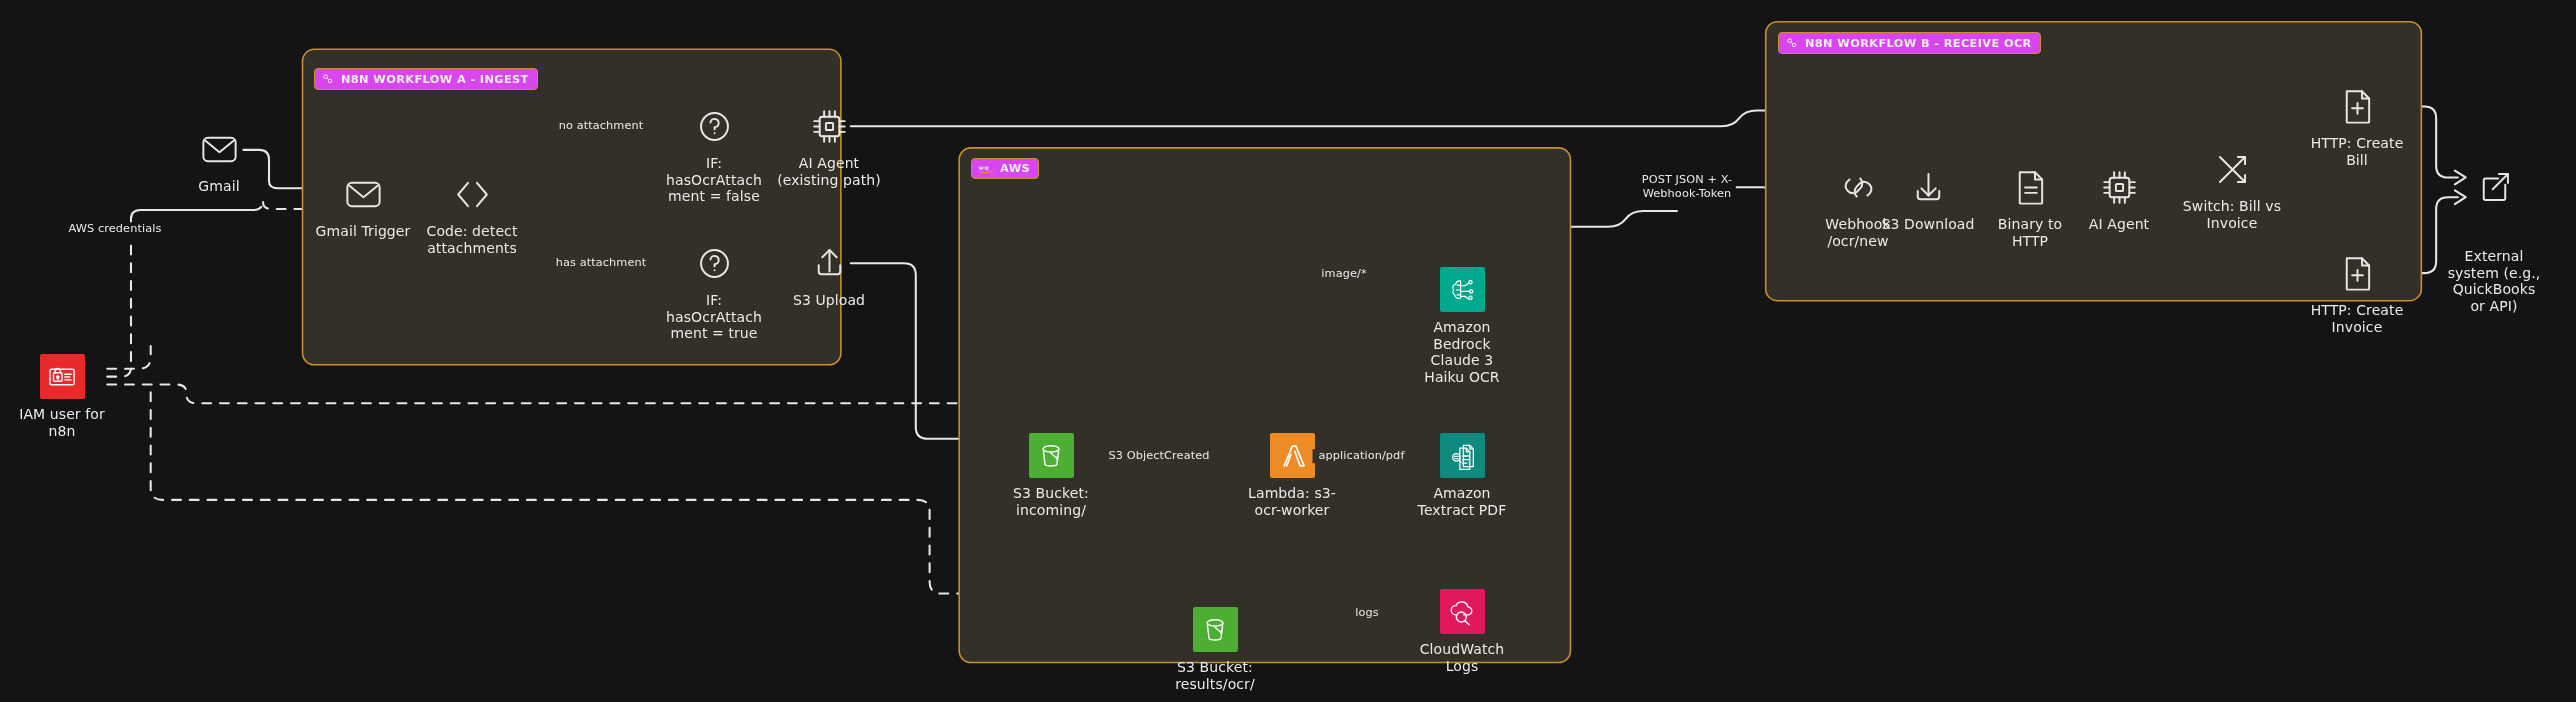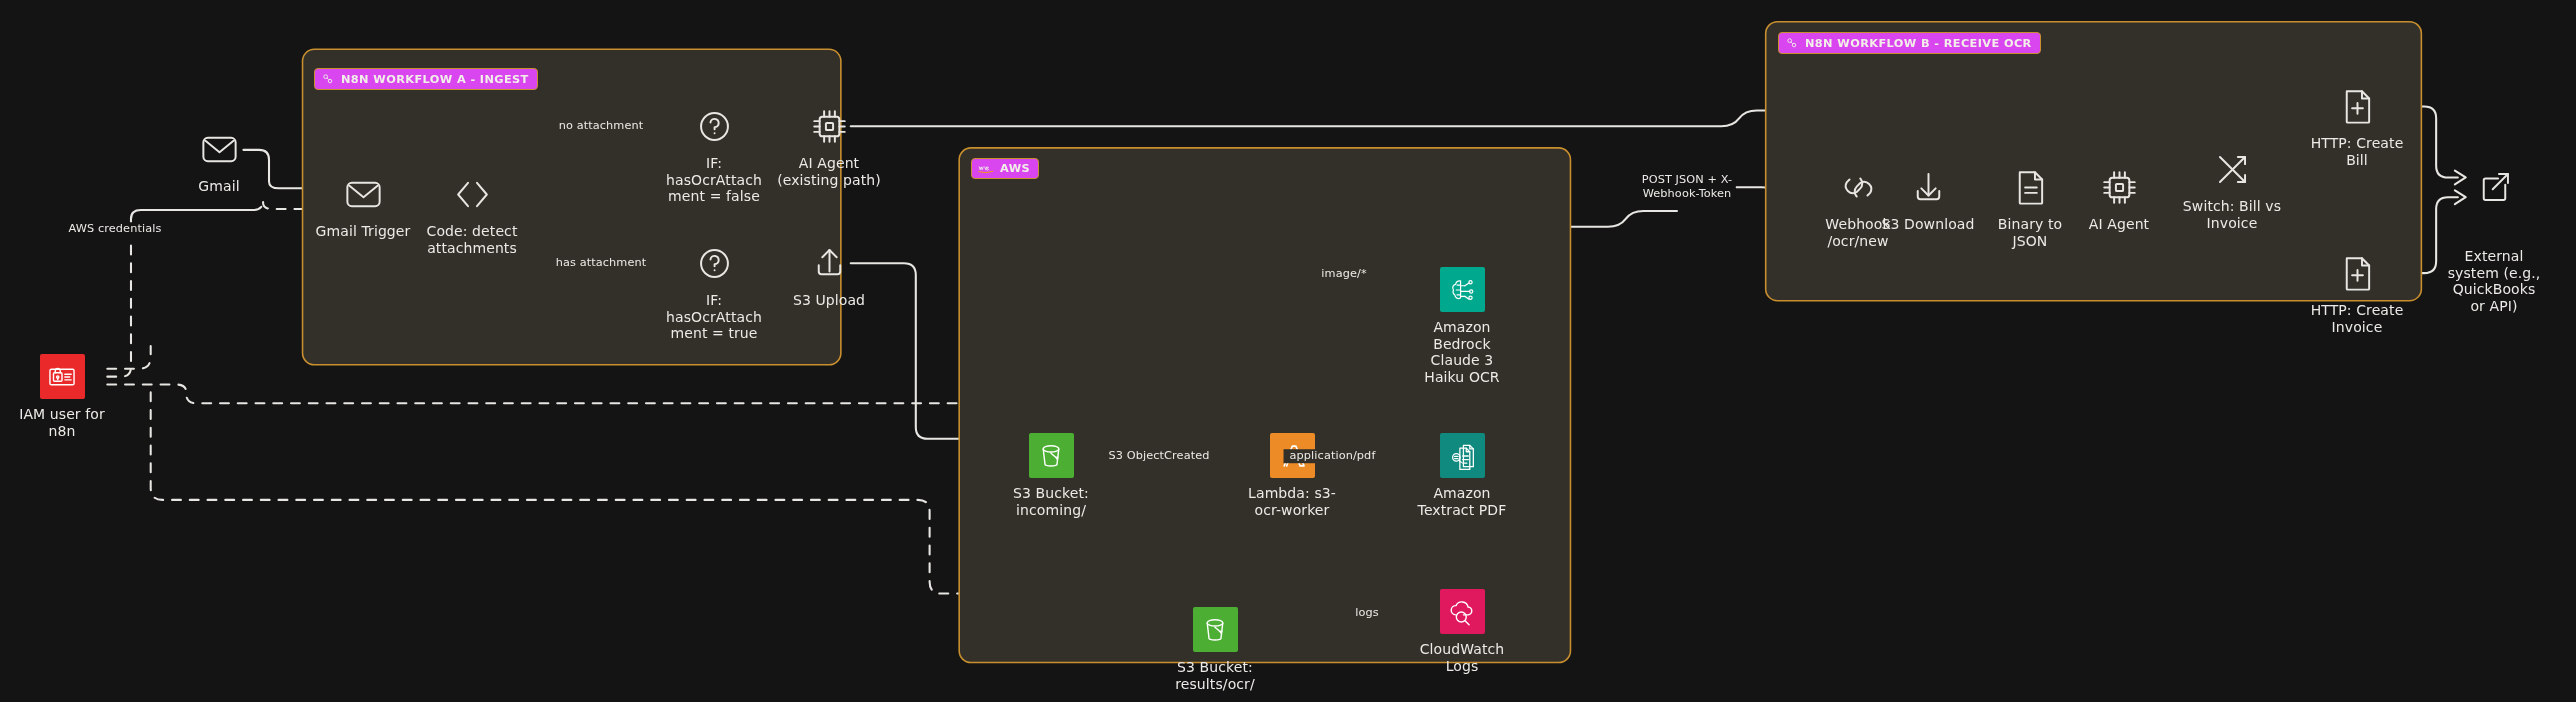--- a/index.html
+++ b/index.html
@@ -365,21 +365,21 @@
       </div>
       <div class="node" style="left: 1961px; top: 166px; width: 138px;">
         <div class="glyph" style="width:43px;height:43px;">
           <svg width="43" height="43" viewBox="0 0 48 48" fill="none" stroke="#e8e6e2" stroke-width="2.2" stroke-linecap="round" stroke-linejoin="round">
             <path d="M12 7 h17 l8 8 v26 a1 1 0 0 1 -1 1 H13 a1 1 0 0 1 -1 -1 V8 a1 1 0 0 1 1 -1 z"></path>
             <path d="M29 7 v8 h8"></path>
             <path d="M18 24 H31 M18 30 H31"></path>
           </svg>
         </div>
         <div class="cap">Binary to
-JSON</div>
+HTTP</div>
       </div>
       <div class="node" style="left: 2050px; top: 166px; width: 138px;">
         <div class="glyph" style="width:43px;height:43px;">
           <svg width="43" height="43" viewBox="0 0 48 48" fill="none" stroke="#e8e6e2" stroke-width="2.2" stroke-linecap="round" stroke-linejoin="round">
             <rect x="13" y="13" width="22" height="22" rx="3"></rect>
             <rect x="20" y="20" width="8" height="8" rx="1"></rect>
         <path d="M18 13 V7 M24 13 V7 M30 13 V7 M18 35 V41 M24 35 V41 M30 35 V41 M13 18 H7 M13 24 H7 M13 30 H7 M35 18 H41 M35 24 H41 M35 30 H41"></path>
           </svg>
         </div>
         <div class="cap">AI Agent</div>
@@ -431,20 +431,20 @@
 QuickBooks
 or API)</div>
       </div>
     </div>
   <div id="edge-labels">
       <div class="edge-label" style="left: 115px; top: 229px;">AWS credentials</div>
       <div class="edge-label oncontainer" style="left: 601px; top: 126px;">no attachment</div>
       <div class="edge-label oncontainer" style="left: 601px; top: 263px;">has attachment</div>
       <div class="edge-label oncontainer" style="left: 1159px; top: 456px;">S3 ObjectCreated</div>
       <div class="edge-label oncontainer" style="left: 1344px; top: 274px;">image/*</div>
-      <div class="edge-label oncontainer" style="left: 1331px; top: 456px; padding-left: 6px;">application/pdf</div>
+      <div class="edge-label oncontainer" style="left: 1360px; top: 456px; padding-left: 6px;">application/pdf</div>
       <div class="edge-label oncontainer" style="left: 1367px; top: 613px;">logs</div>
       <div class="edge-label" style="left: 1687px; top: 187px;">POST JSON + X-
 Webhook-Token</div>
     </div>
 
 </div>
 
 
 </body></html>

